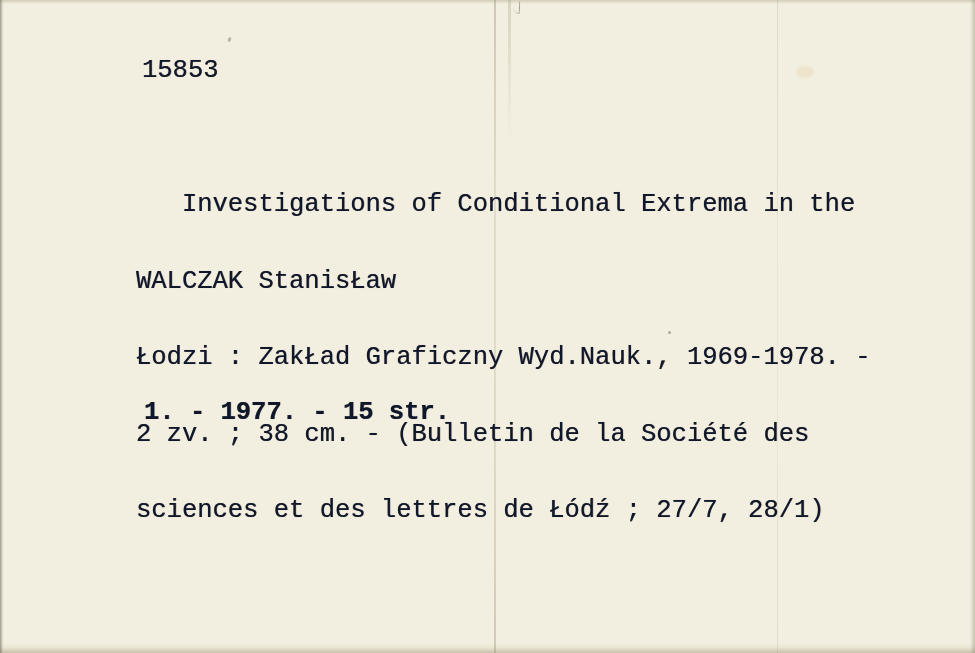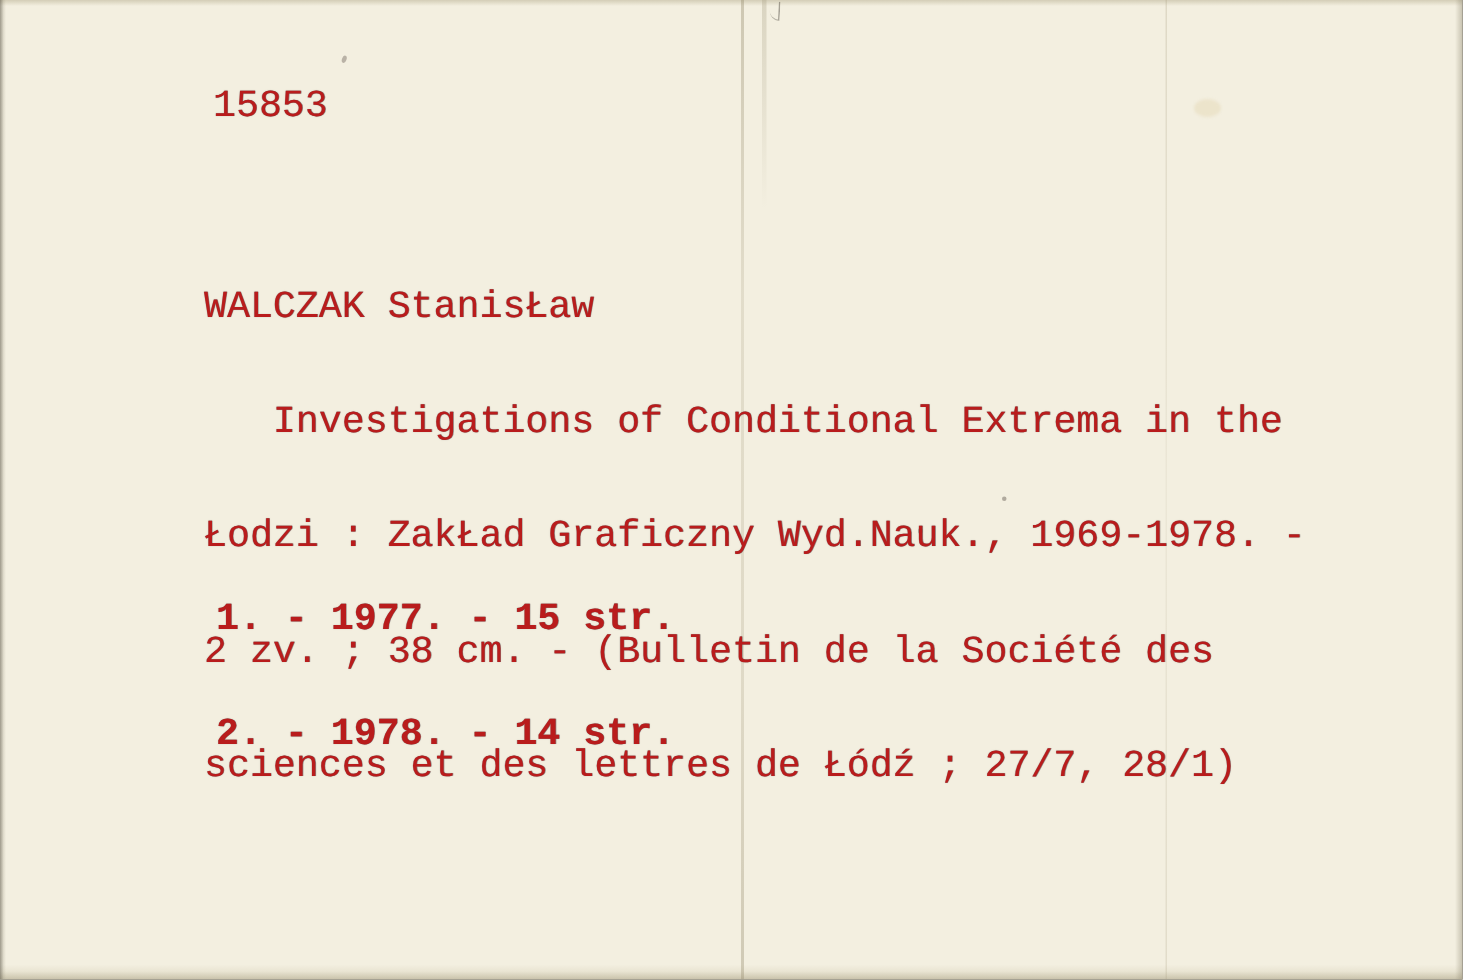--- a/index.html
+++ b/index.html
@@ -22,21 +22,21 @@
       linear-gradient(180deg, #e9e3cd 0%, rgba(243,239,224,0) 2%, rgba(243,239,224,0) 97%, #e4decб 100%);
     font-family: "Liberation Mono", "DejaVu Sans Mono", monospace;
     color: #4c4145;
   }
   .typed {
     position: absolute;
     font-size: 25.5px;
     line-height: 25.5px;
     letter-spacing: 0;
     white-space: pre;
-    color: #b91c1c;
+    color: #0f172a;
     text-shadow: 0.4px 0 rgba(76,65,69,.55), -0.2px 0 rgba(76,65,69,.30), 0 0 1px rgba(76,65,69,.25);
   }
   .catalog-number { left: 142px; top: 58px; }
   .entry-block    { left: 136px; top: 141px; }
   .holdings-block { left: 144px; top: 349px; font-weight: bold; }
   .edge {
     position: absolute;
     pointer-events: none;
   }
   .edge-top    { top: 0; left: 0; width: 100%; height: 4px;
@@ -95,25 +95,24 @@
 
   <div class="pen-mark"></div>
   <div class="speck speck-1"></div>
   <div class="speck speck-2"></div>
   <div class="speck speck-3"></div>
   <div class="speck smudge"></div>
 
   <div class="typed catalog-number">15853</div>
 
   <div class="typed entry-block">
+    <div>   Investigations of Conditional Extrema in the</div>
     <div>WALCZAK StanisŁaw</div>
-    <div>   Investigations of Conditional Extrema in the</div>
     <div>Łodzi : ZakŁad Graficzny Wyd.Nauk., 1969-1978. -</div>
     <div>2 zv. ; 38 cm. - (Bulletin de la Société des</div>
     <div>sciences et des lettres de Łódź ; 27/7, 28/1)</div>
   </div>
 
   <div class="typed holdings-block">
     <div>1. - 1977. - 15 str.</div>
-    <div>2. - 1978. - 14 str.</div>
   </div>
 
 </div>
 
 </body></html>

